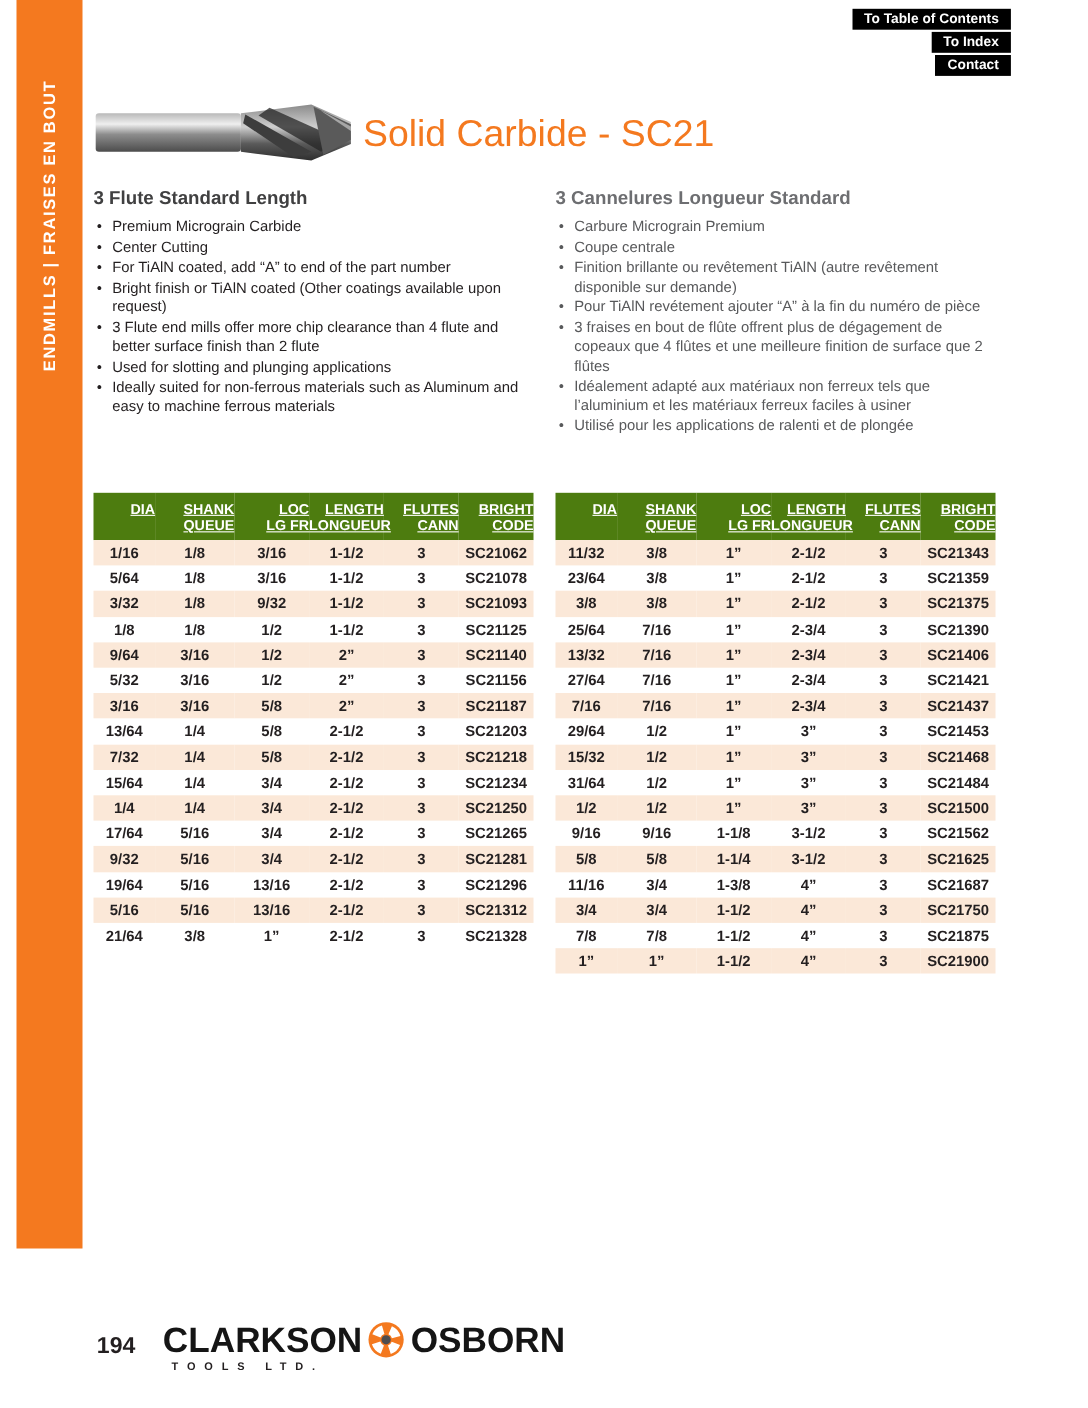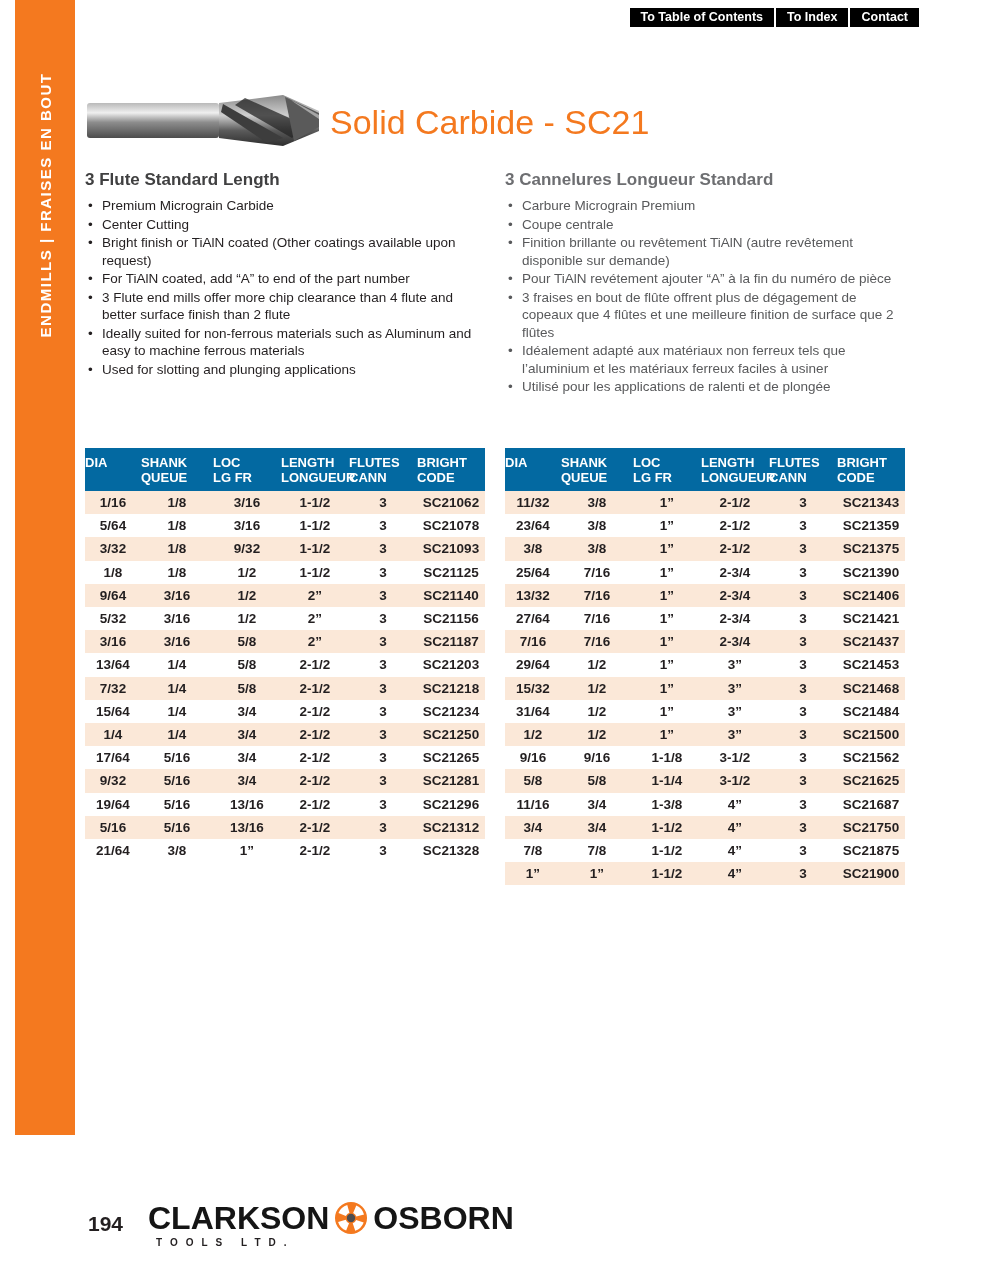--- a/index.html
+++ b/index.html
@@ -6,21 +6,21 @@
   .page{position:relative;width:989px;height:1280px;background:#ffffff;
         font-family:"Liberation Sans",sans-serif;overflow:hidden;color:#231F20;}
 
   
   .sidebar{position:absolute;left:15px;top:0;width:60px;height:1135px;background:#F4791F;}
   .sidebar-label{position:absolute;left:-130px;top:175px;width:320px;height:60px;
                  transform:rotate(-90deg);display:flex;align-items:center;justify-content:center;
                  color:#ffffff;font-weight:bold;font-size:15px;letter-spacing:1.5px;white-space:nowrap;}
 
   
-  .nav{position:absolute;top:8px;right:70px;display:flex;align-items:center;gap:2px;}
+  .nav{position:absolute;top:8px;right:70px;display:flex;flex-direction:column;align-items:flex-end;gap:2px;}
   .nav button{background:#000000;color:#ffffff;font-weight:bold;font-size:12.5px;border:none;
               padding:2px 11px 3px;font-family:"Liberation Sans",sans-serif;cursor:pointer;white-space:nowrap;}
 
   
   .product{position:absolute;left:85px;top:86px;width:235px;height:70px;}
   .title{position:absolute;left:330px;top:103px;font-size:34px;font-weight:normal;color:#F4791F;white-space:nowrap;}
 
   
   .heading{position:absolute;top:170px;font-size:17px;font-weight:bold;}
   .heading-en{left:85px;color:#404041;}
@@ -29,22 +29,22 @@
            font-size:13.5px;line-height:17.5px;}
   .bullets-en{left:85px;width:398px;color:#231F20;}
   .bullets-fr{left:505px;width:404px;color:#58595B;}
   .bullets li{position:relative;padding-left:17px;margin-bottom:1px;}
   .bullets li::before{content:"\2022";position:absolute;left:3px;}
 
   
   .spec-table{position:absolute;top:448px;width:400px;border-collapse:collapse;table-layout:fixed;}
   .table-left{left:85px;}
   .table-right{left:505px;}
-  .spec-table th{background:#0369a1;color:#ffffff;font-size:13px;font-weight:bold;
-                 text-align:left;padding:7px 0 6px;line-height:15px;}
+  .spec-table th{background:#4d7c0f;color:#ffffff;font-size:13px;font-weight:bold;
+                 text-align:right;padding:7px 0 6px;line-height:15px;text-decoration:underline;}
   .spec-table th div{min-height:15px;}
   .spec-table td{text-align:center;height:23.2px;line-height:23.2px;padding:0;
                  font-size:13.5px;font-weight:bold;color:#231F20;white-space:nowrap;}
   .spec-table tbody tr:nth-child(odd) td{background:#FBE8D8;}
 
   
   .page-num{position:absolute;left:88px;top:1212px;font-size:21px;font-weight:bold;color:#231F20;}
   .logo{position:absolute;left:148px;top:1201px;}
   .logo-row{display:flex;align-items:center;font-size:32px;font-weight:bold;color:#151515;line-height:34px;}
   .logo-row .pin{margin:0 5px;display:inline-flex;}
@@ -91,25 +91,25 @@
   </div>
 
   <div class="title">Solid Carbide - SC21</div>
 
   <div class="heading heading-en">3 Flute Standard Length</div>
   <div class="heading heading-fr">3 Cannelures Longueur Standard</div>
 
   <ul class="bullets bullets-en">
       <li>Premium Micrograin Carbide</li>
       <li>Center Cutting</li>
+      <li>For TiAlN coated, add “A” to end of the part number</li>
       <li>Bright finish or TiAlN coated (Other coatings available upon request)</li>
-      <li>For TiAlN coated, add “A” to end of the part number</li>
       <li>3 Flute end mills offer more chip clearance than 4 flute and better surface finish than 2 flute</li>
+      <li>Used for slotting and plunging applications</li>
       <li>Ideally suited for non-ferrous materials such as Aluminum and easy to machine ferrous materials</li>
-      <li>Used for slotting and plunging applications</li>
     </ul>
   <ul class="bullets bullets-fr">
       <li>Carbure Micrograin Premium</li>
       <li>Coupe centrale</li>
       <li>Finition brillante ou revêtement TiAlN (autre revêtement disponible sur demande)</li>
       <li>Pour TiAlN revétement ajouter “A” à la fin du numéro de pièce</li>
       <li>3 fraises en bout de flûte offrent plus de dégagement de copeaux que 4 flûtes et une meilleure finition de surface que 2 flûtes</li>
       <li>Idéalement adapté aux matériaux non ferreux tels que l’aluminium et les matériaux ferreux faciles à usiner</li>
       <li>Utilisé pour les applications de ralenti et de plongée</li>
     </ul>

